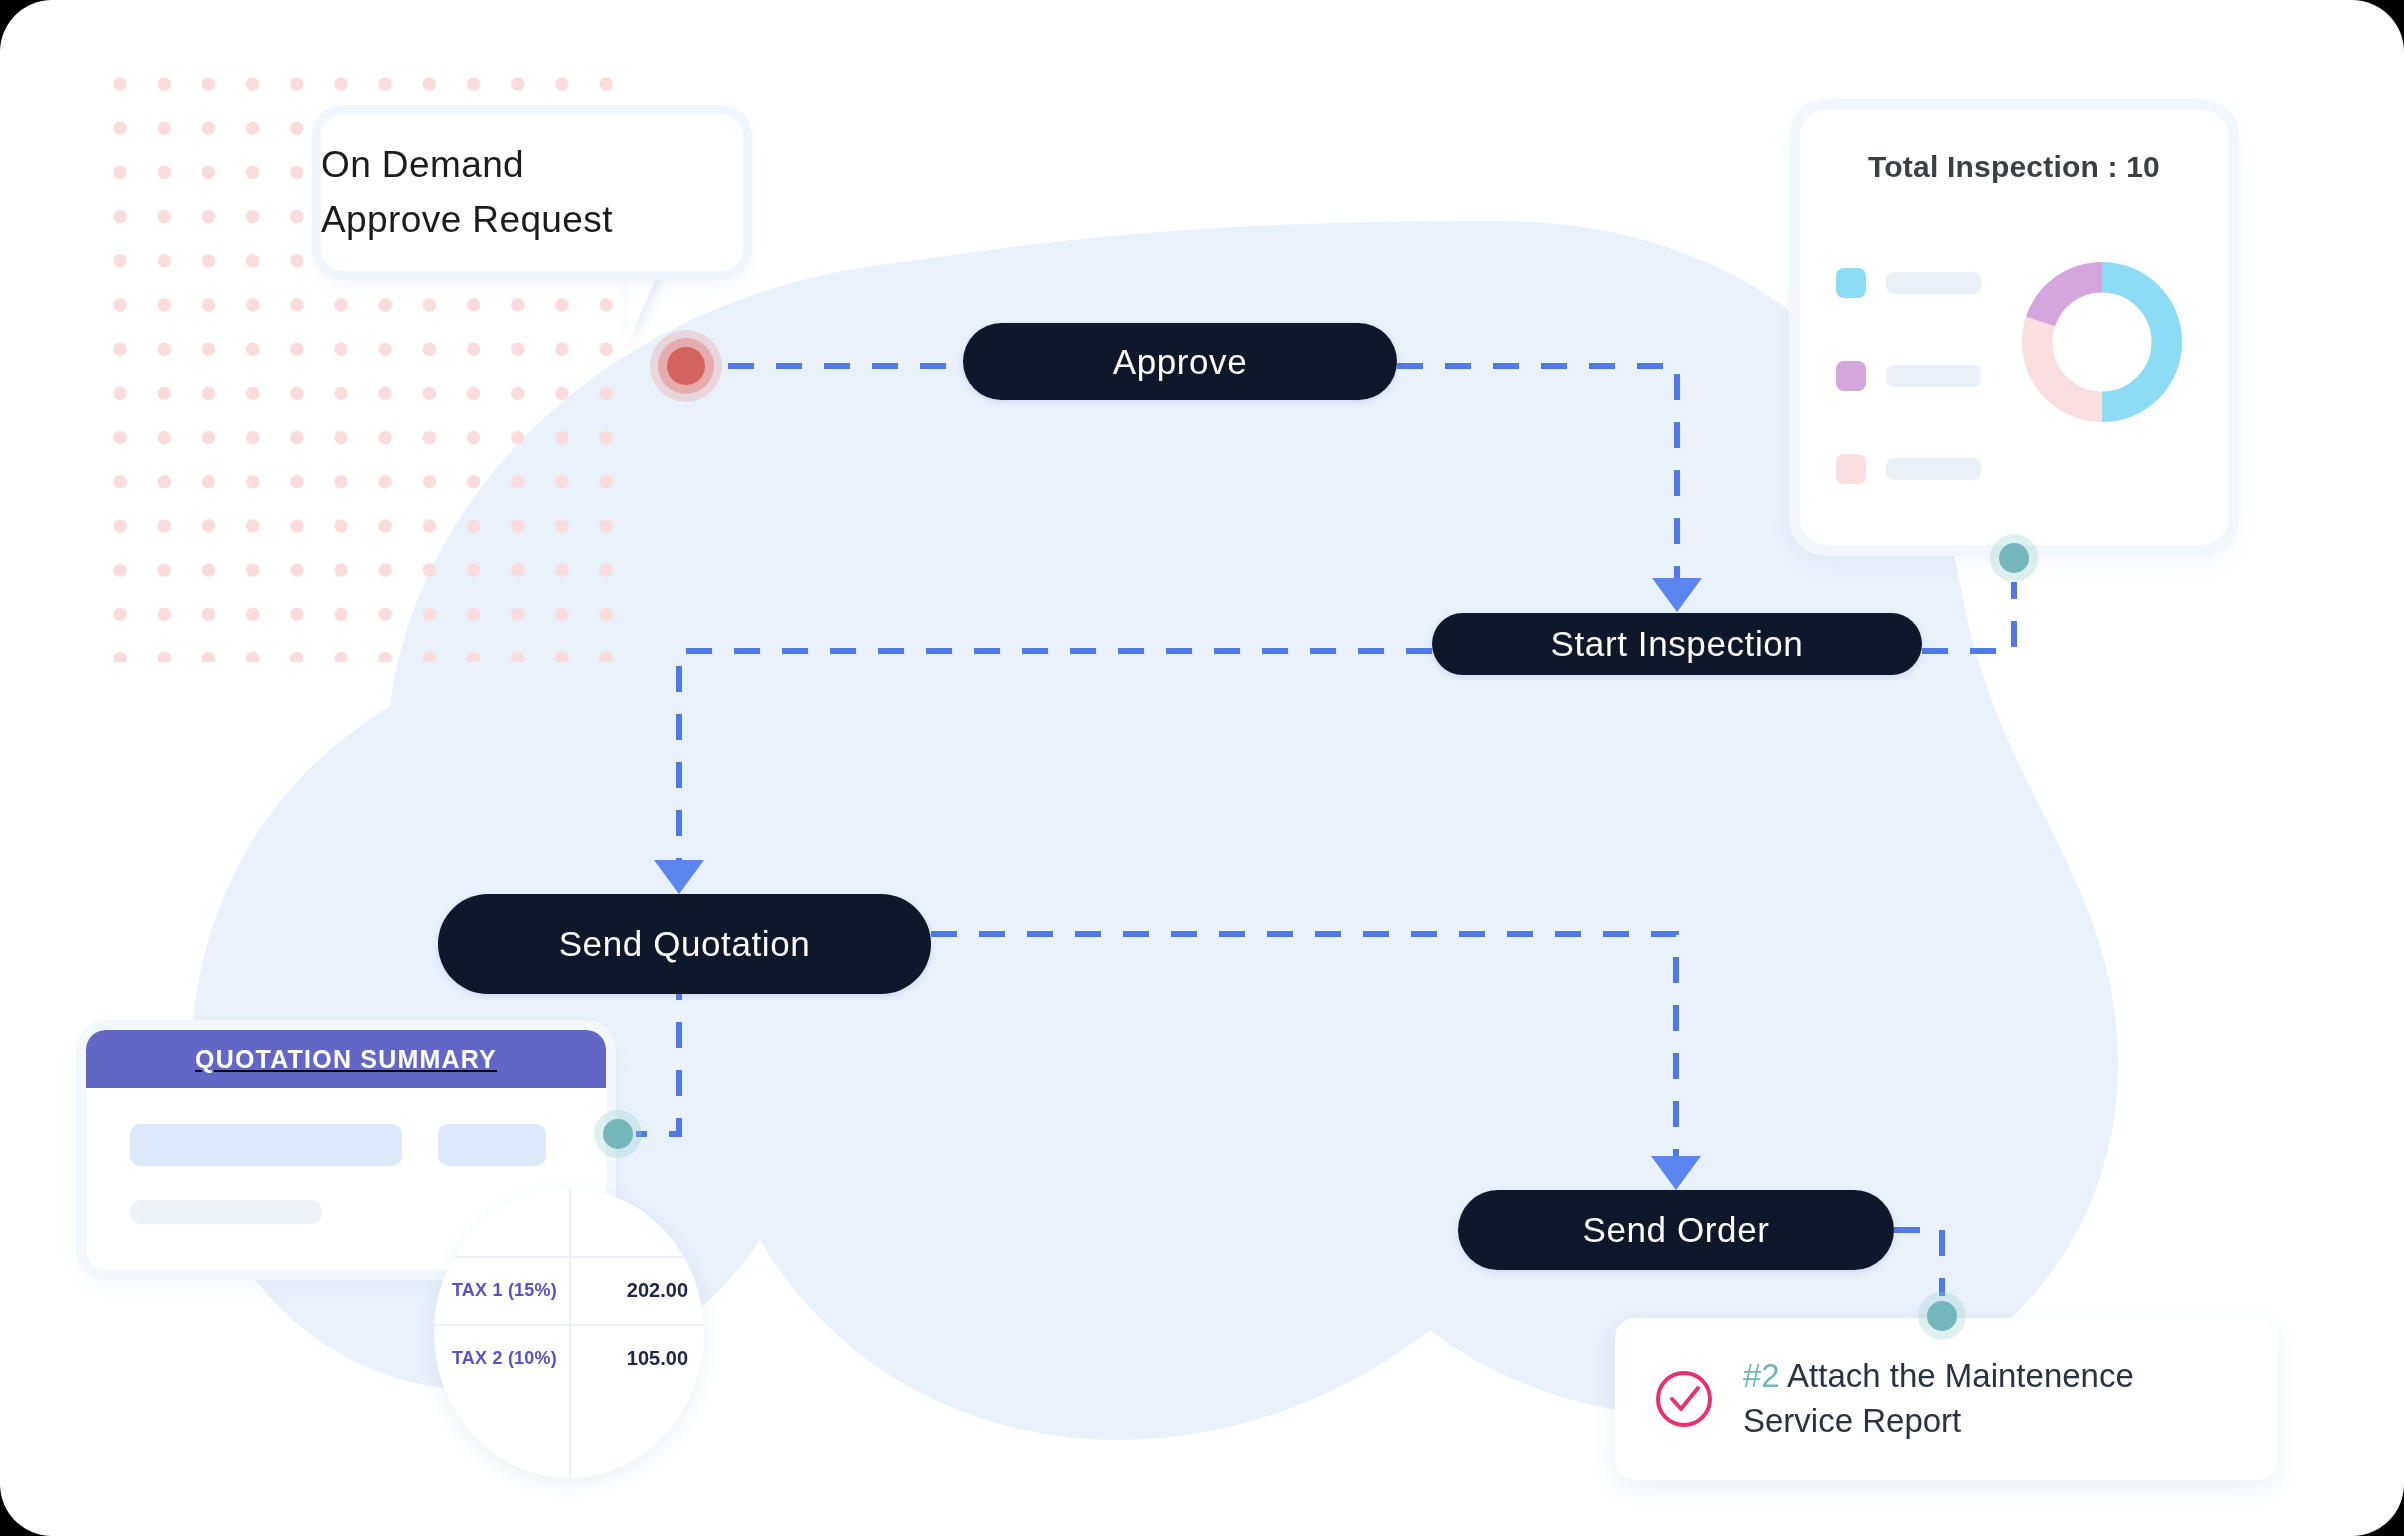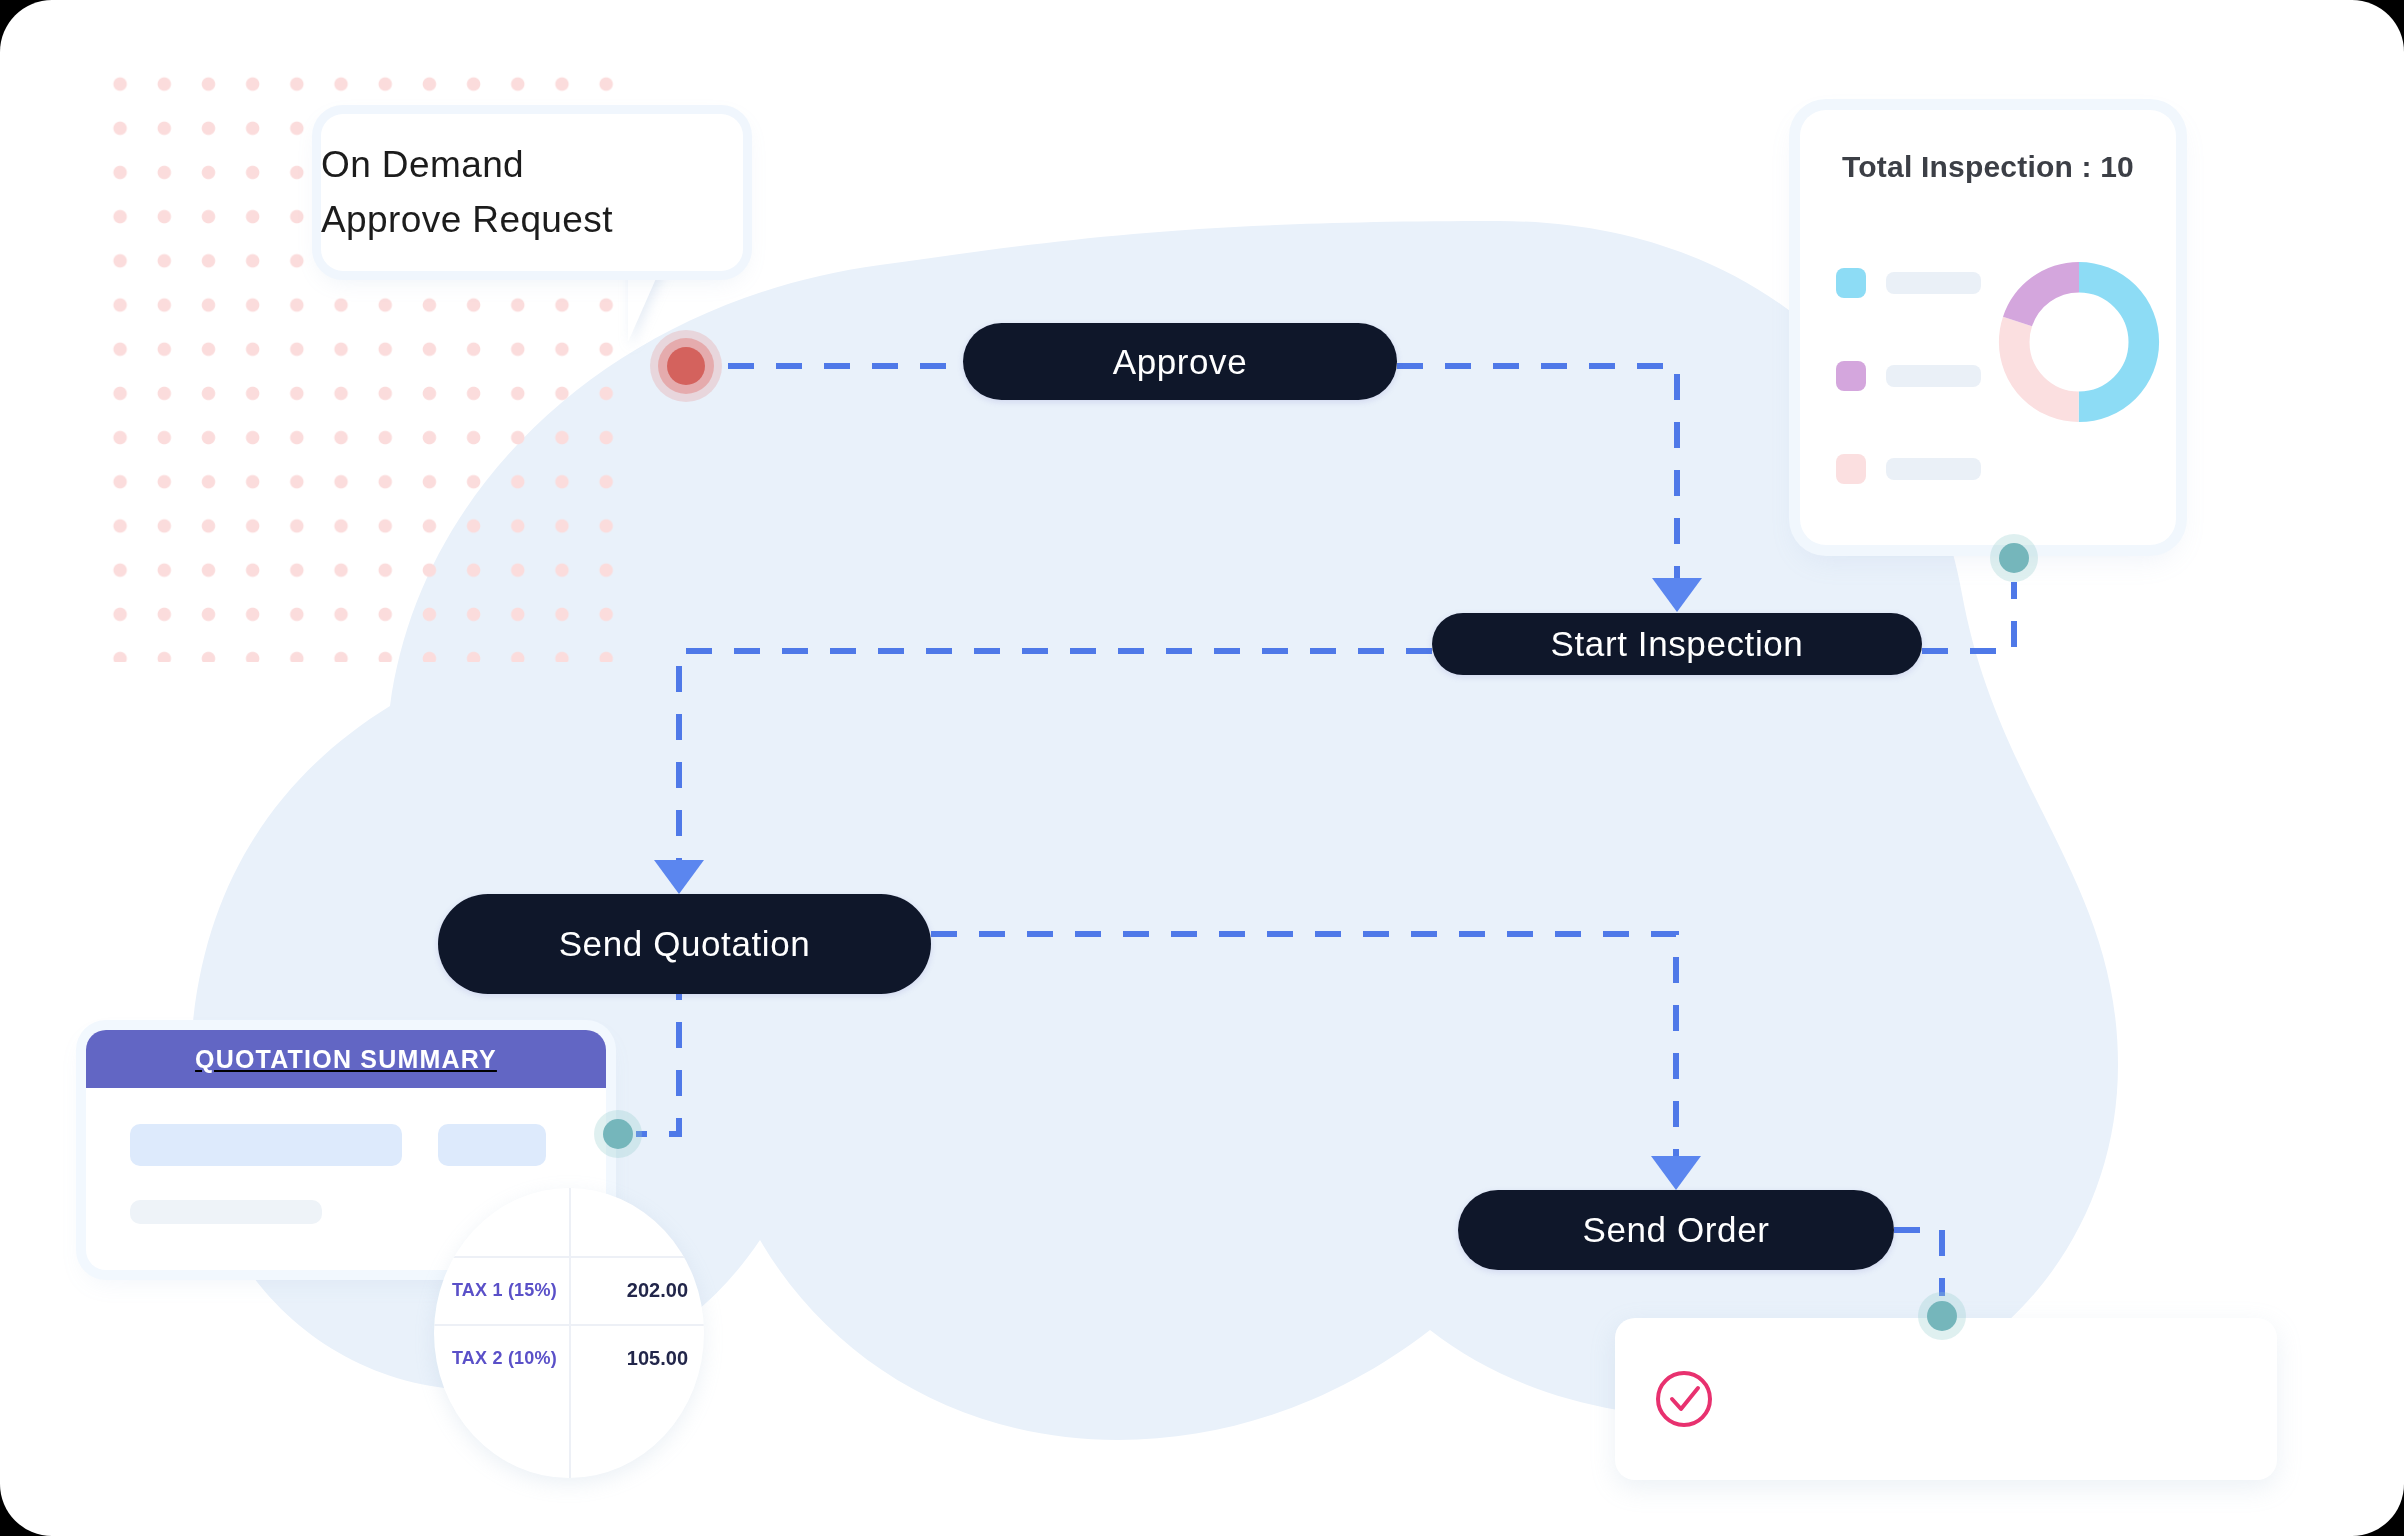--- a/index.html
+++ b/index.html
@@ -100,21 +100,21 @@
     content:""; width:30px; height:30px; border-radius:50%;
     background:#75b6bb;
   }
   #teal-dot-inspection { left:1990px; top:534px; }
   #teal-dot-quotation  { left:594px;  top:1110px; }
   #teal-dot-workorder  { left:1918px; top:1292px; }
 
   
   #card-inspection {
     position:absolute; left:1800px; top:110px;
-    width:376px; height:435px;
+    width:428px; height:435px;
     background:#fff; border-radius:26px;
     box-shadow:0 0 0 11px #f1f7fd, 0 12px 30px rgba(140,170,210,.16);
     padding:40px 36px;
   }
   #inspection-title {
     font-size:30px; font-weight:bold; color:#3c3f46;
     letter-spacing:.2px; text-align:center;
   }
   #inspection-body { display:flex; margin-top:62px; }
   #inspection-legend { width:172px; display:flex; flex-direction:column; gap:63px; padding-top:22px; }
@@ -296,19 +296,22 @@
         <span class="tax-value">105.00</span>
       </div>
     </div>
   </div>
 
   <div id="card-notification">
     <svg id="check-icon" viewBox="0 0 62 62">
       <circle cx="31" cy="31" r="26" fill="none" stroke="#e8316f" stroke-width="4"></circle>
       <path d="M19 31 l9 10 l17 -21" fill="none" stroke="#e8316f" stroke-width="4" stroke-linecap="round" stroke-linejoin="round"></path>
     </svg>
+    <div id="notif-text">
+      <span id="notif-num">#2</span><span> Attach the Maintenence Service Report</span>
+    </div>
   </div>
 
   <div class="teal-dot" id="teal-dot-inspection"></div>
   <div class="teal-dot" id="teal-dot-quotation"></div>
   <div class="teal-dot" id="teal-dot-workorder"></div>
 
 </div>
 
 </body></html>

